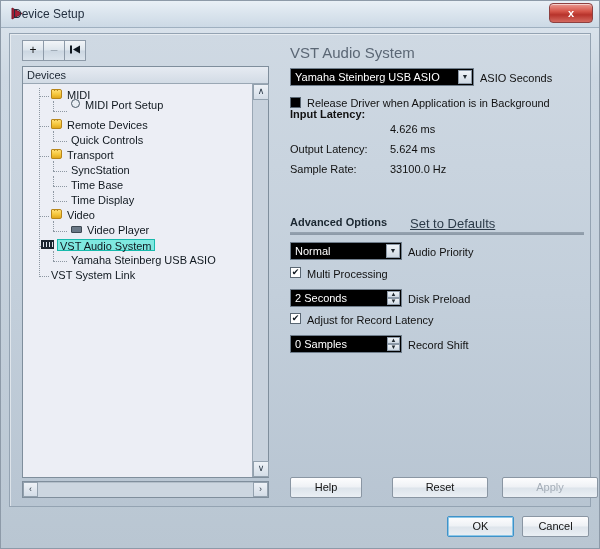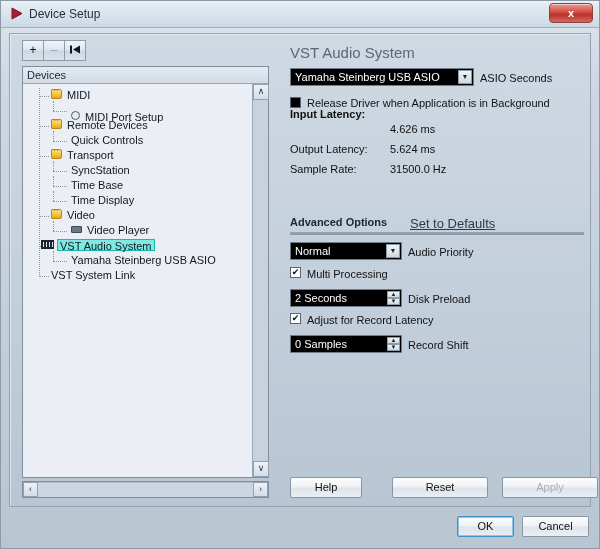--- a/index.html
+++ b/index.html
@@ -19,21 +19,21 @@
   .titlebar{
     position:absolute;left:0;top:0;width:100%;height:27px;
     background:linear-gradient(180deg,#e9f0f6 0%,#dbe5ee 45%,#ccd9e5 100%);
     border-bottom:1px solid #9fb0c0;
     box-sizing:border-box;
   }
   .app-icon{
     position:absolute;left:9px;top:6px;width:14px;height:14px;
   }
   .title-text{
-    position:absolute;left:28px;top:6px;
+    position:absolute;left:12px;top:6px;
     font-size:12px;color:#243040;
     white-space:nowrap;
   }
   .close-btn{
     position:absolute;right:6px;top:2px;width:44px;height:20px;
     border:1px solid #8d4040;border-radius:4px;
     background:linear-gradient(180deg,#e99a92 0%,#d6564a 40%,#b7332b 60%,#d4695f 100%);
     color:#fff;font-size:11px;font-weight:bold;
     text-align:center;line-height:19px;
     box-shadow:inset 0 1px 0 rgba(255,255,255,.55);
@@ -225,21 +225,21 @@
       <div class="tree-header">Devices</div>
       <div class="tree-body" id="tree-body">
           <div class="dash" style="left: 16px; top: 4px; height: 189px;"></div>
           <div class="dashh" style="left: 16px; top: 12px; width: 10px;"></div>
           <div class="node" style="position: absolute; left: 0px; right: 0px; top: 4px;">
             <div class="ico folder" style="left: 28px;"></div>
             <div class="lbl" style="left: 44px;">MIDI</div>
           </div>
           <div class="dashh" style="left: 30px; top: 27px; width: 14px;"></div>
           <div class="dash" style="left: 30px; top: 17px; height: 10px;"></div>
-          <div class="node" style="position: absolute; left: 0px; right: 0px; top: 26px;">
+          <div class="node" style="position: absolute; left: 0px; right: 0px; top: 14px;">
             <div class="ico clock-ico" style="left: 48px;"></div>
             <div class="lbl" style="left: 62px;">MIDI Port Setup</div>
           </div>
           <div class="dashh" style="left: 16px; top: 42px; width: 10px;"></div>
           <div class="node" style="position: absolute; left: 0px; right: 0px; top: 34px;">
             <div class="ico folder" style="left: 28px;"></div>
             <div class="lbl" style="left: 44px;">Remote Devices</div>
           </div>
           <div class="dashh" style="left: 30px; top: 57px; width: 14px;"></div>
           <div class="dash" style="left: 30px; top: 47px; height: 10px;"></div>
@@ -317,21 +317,21 @@
       <div class="chk dark" style="left:10px;top:63px;"></div>
       <div class="fld-label" style="left:27px;top:63px;">Release Driver when Application is in Background</div>
 
       <div class="fld-label" style="left:10px;top:74px;font-weight:bold;">Input Latency:</div>
       <div class="fld-label" style="left:110px;top:89px;">4.626 ms</div>
 
       <div class="fld-label" style="left:10px;top:109px;">Output Latency:</div>
       <div class="fld-label" style="left:110px;top:109px;">5.624 ms</div>
 
       <div class="fld-label" style="left:10px;top:129px;">Sample Rate:</div>
-      <div class="fld-label" style="left:110px;top:129px;">31500.0 Hz</div>
+      <div class="fld-label" style="left:110px;top:129px;">33100.0 Hz</div>
 
       <div class="adv-title" style="top:182px;">Advanced Options</div>
       <div class="adv-link" style="left:130px;top:182px;">Set to Defaults</div>
       <div class="rule" style="left:10px;top:198px;width:294px;"></div>
 
       <div class="combo" style="left:10px;top:208px;width:112px;">
         <span>Normal</span>
         <span class="arrow">▼</span>
       </div>
       <div class="fld-label" style="left:128px;top:212px;">Audio Priority</div>
@@ -361,17 +361,17 @@
       <div class="fld-label" style="left:128px;top:305px;">Record Shift</div>
 
       <div class="btn" style="left:112px;top:443px;width:96px;">Reset</div>
       <div class="btn" style="left:10px;top:443px;width:72px;">Help</div>
       <div class="btn disabled" style="left:222px;top:443px;width:96px;">Apply</div>
 
     </div>
   </div>
 
   <div class="footer">
-    <div class="btn focus" style="right:77px;top:4px;width:57px;">OK</div>
+    <div class="btn focus" style="right:77px;top:4px;width:67px;">OK</div>
     <div class="btn" style="right:2px;top:4px;width:67px;">Cancel</div>
   </div>
 
 </div>
 
 </body></html>

